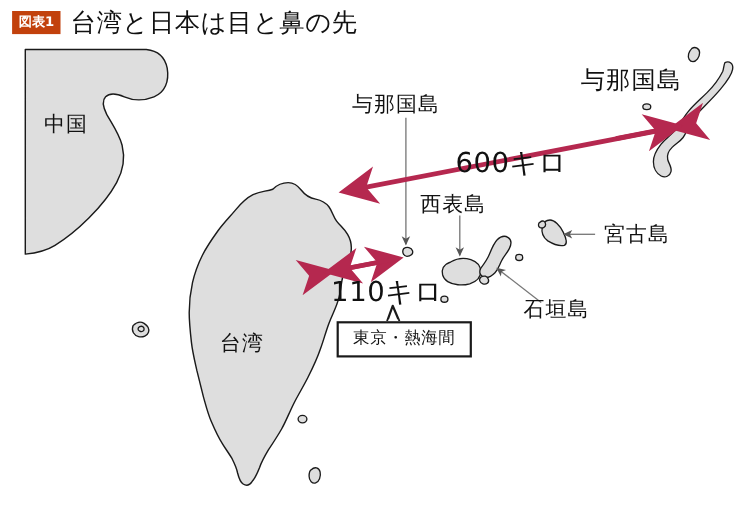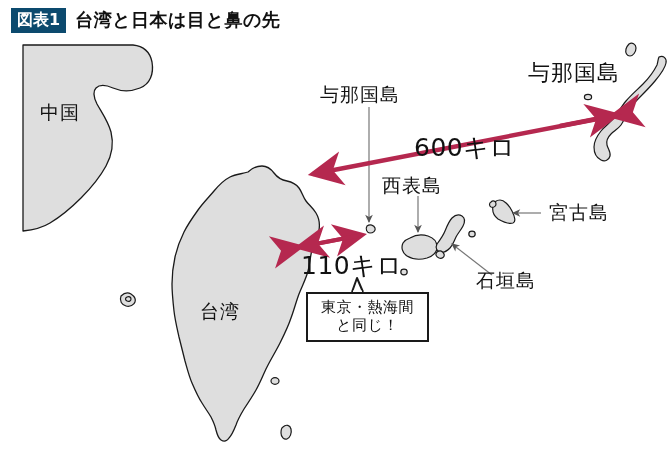--- a/index.html
+++ b/index.html
@@ -24,34 +24,34 @@
     position: absolute;
     left: 0;
     top: 0;
     width: 670px;
     height: 40px;
     display: flex;
     align-items: center;
   }
   .badge {
     margin-left: 11px;
-    background: #0c4a6e;
+    background: #c2410c;
     color: #ffffff;
-    font-size: 16px;
+    font-size: 12px;
     font-weight: 700;
     line-height: 1;
     padding: 4px 6px 5px 6px;
     letter-spacing: 0px;
     white-space: nowrap;
   }
   .header-title {
     margin-left: 9px;
     color: #111111;
-    font-size: 18px;
-    font-weight: 700;
+    font-size: 23px;
+    font-weight: 400;
     white-space: nowrap;
     letter-spacing: 0.5px;
   }
 
   
   #map-svg {
     position: absolute;
     left: 0;
     top: 0;
     width: 670px;
@@ -225,16 +225,15 @@
   <span class="maplabel" style="left:549px; top:200px;">宮古島</span>
 
   <span class="maplabel" style="left:528px; top:58px; font-size:22px;">与那国島</span>
 
   <span class="dist-label" style="left:414px; top:131px;">600キロ</span>
 
   <span class="dist-label" style="left:301px; top:249px;">110キロ</span>
 
   <div class="bubble">
     <span class="bubble-line">東京・熱海間</span>
-    <span class="bubble-line">と同じ！</span>
   </div>
 
 </div>
 
 </body></html>

